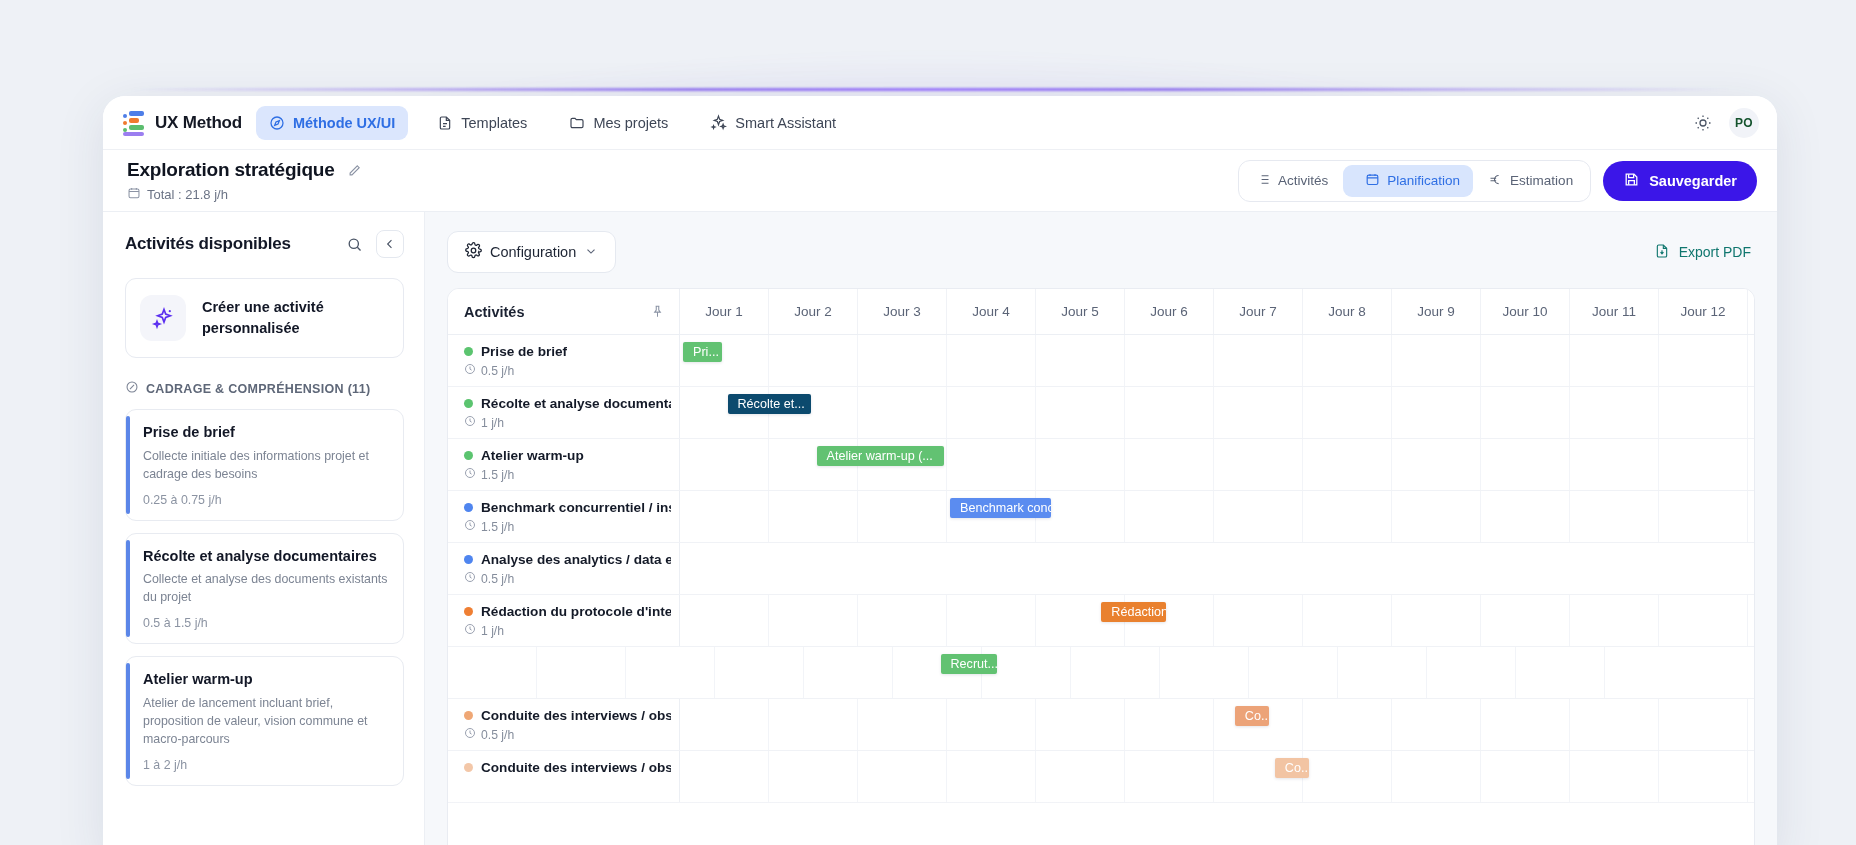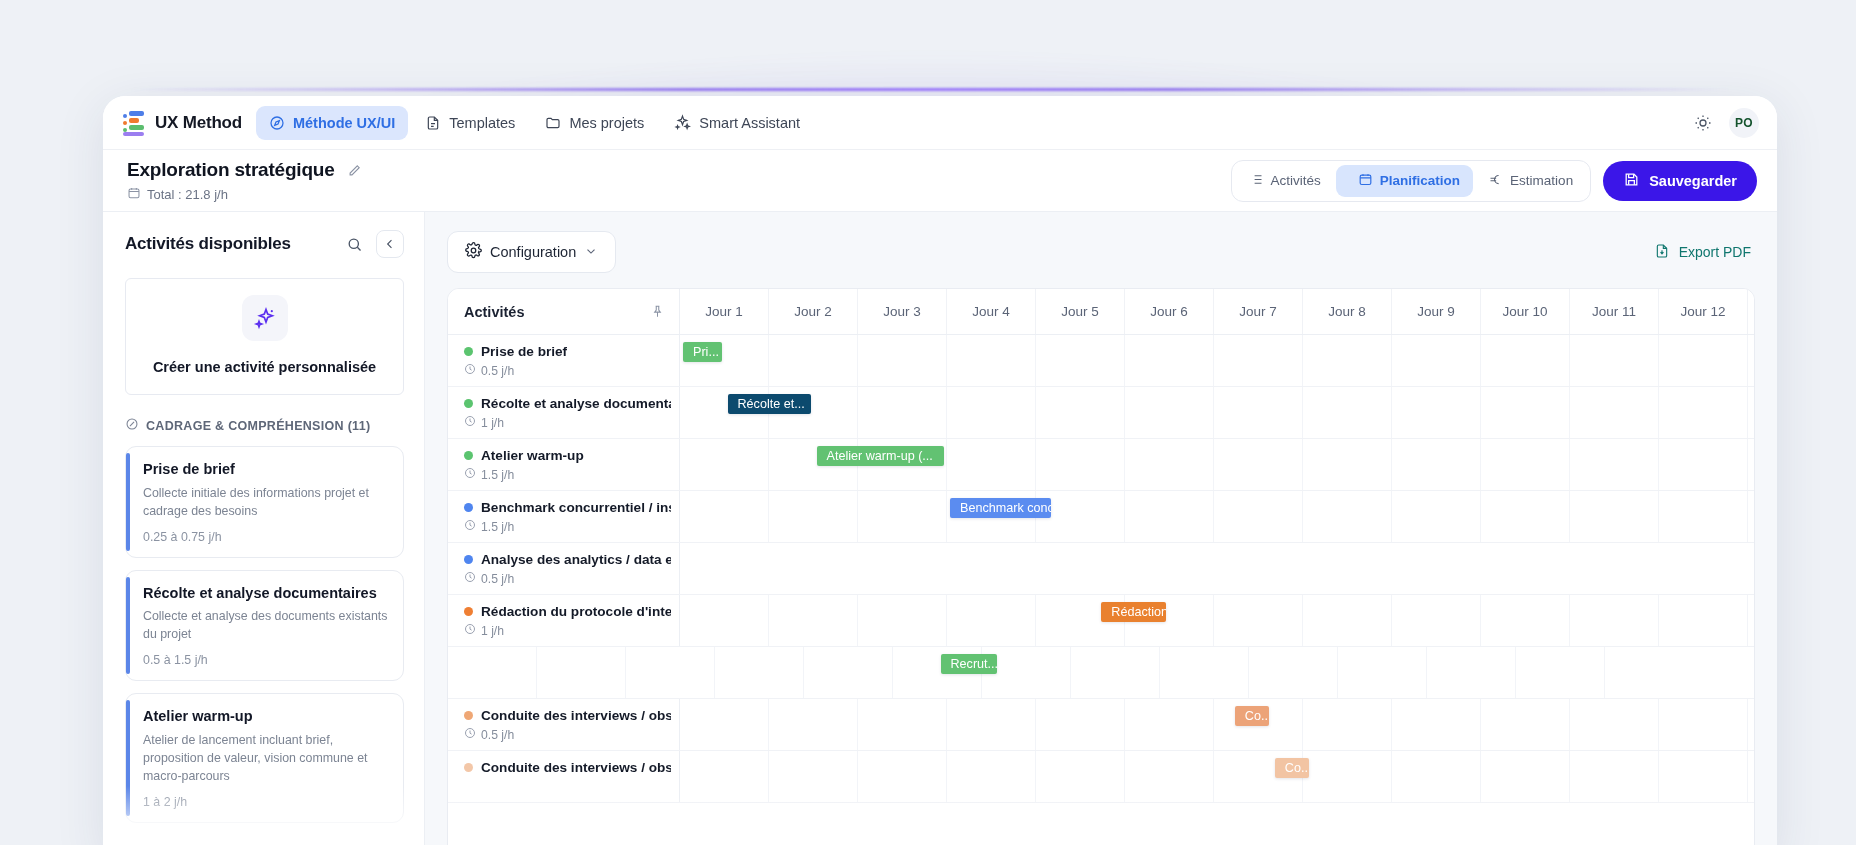--- a/index.html
+++ b/index.html
@@ -64,21 +64,21 @@
   .logo-mark i { position: absolute; display: block; border-radius: 2px; }
   .lm1 { left: 6px; top: 0px;  width: 15px; height: 5px; background: #4e7ee8; }
   .lm2 { left: 6px; top: 7px;  width: 10px; height: 5px; background: #ef7a2f; }
   .lm3 { left: 6px; top: 14px; width: 15px; height: 5px; background: #5bbd6e; }
   .lm4 { left: 0px; top: 21px; width: 21px; height: 4px; background: #9b7ef0; }
   .lm5 { left: 0px; top: 3px;  width: 4px;  height: 4px; background: #4e7ee8; }
   .lm6 { left: 0px; top: 10px; width: 4px;  height: 4px; background: #ef7a2f; }
   .lm7 { left: 0px; top: 17px; width: 4px;  height: 4px; background: #5bbd6e; }
   .brand-name { font-size: 17px; font-weight: 700; color: #141824; letter-spacing: -0.2px; }
 
-  .navitems { display: flex; align-items: center; gap: 4px; justify-content: space-between; }
+  .navitems { display: flex; align-items: center; gap: 16px; justify-content: space-between; }
   .navitem {
     display: flex; align-items: center; gap: 8px;
     height: 34px; padding: 0 13px;
     border-radius: 9px;
     font-size: 14.5px; color: #3e4656; font-weight: 500;
     cursor: pointer; white-space: nowrap;
   }
   .navitem.active { background: #dbe6fd; color: #2f6fe4; font-weight: 600; }
   .navitem svg { display: block; }
 
@@ -110,21 +110,21 @@
     display: flex; align-items: center; gap: 2px;
     background: #fff; border: 1px solid #e6e9f0;
     border-radius: 12px; padding: 4px;
   }
   .seg {
     display: flex; align-items: center; gap: 7px;
     height: 32px; padding: 0 13px; border-radius: 9px;
     font-size: 13.5px; color: #5a6376; font-weight: 500;
     cursor: pointer; white-space: nowrap;
   }
-  .seg.active { background: #d8e5fd; color: #2f6fe4; font-weight: 700; padding-left: 22px; }
+  .seg.active { background: #d8e5fd; color: #2f6fe4; font-weight: 400; padding-left: 22px; }
   .btn-save {
     display: flex; align-items: center; gap: 9px;
     height: 40px; padding: 0 20px; border-radius: 20px;
     background: #3b16e8; color: #fff;
     font-size: 14.5px; font-weight: 600; cursor: pointer;
     white-space: nowrap;
   }
 
   
   .body { display: flex; height: calc(100% - 54px - 62px); background: #f6f8fb; }
@@ -145,24 +145,24 @@
     width: 24px; height: 24px; display: flex;
     align-items: center; justify-content: center;
     color: #4b5566; cursor: pointer;
   }
   .icon-btn.boxed {
     width: 28px; height: 28px; border: 1px solid #e4e8ef;
     border-radius: 8px; background: #fff;
   }
   .create-card {
     margin-top: 20px;
-    border: 1px solid #e7eaf1; border-radius: 6px;
+    border: 1px solid #e7eaf1; border-radius: 11px;
     padding: 16px 14px;
     display: flex; align-items: center; gap: 16px;
-    cursor: pointer; background: #fff; flex-direction: column;
+    cursor: pointer; background: #fff;
   }
   .create-ico {
     width: 46px; height: 46px; flex: 0 0 46px;
     border-radius: 12px; background: #f4f5fa;
     display: flex; align-items: center; justify-content: center;
     color: #5b2ff0;
   }
   .create-txt { font-size: 14.5px; font-weight: 700; color: #121726; line-height: 1.45; }
   .cat-row {
     margin-top: 22px; display: flex; align-items: center; gap: 7px;

